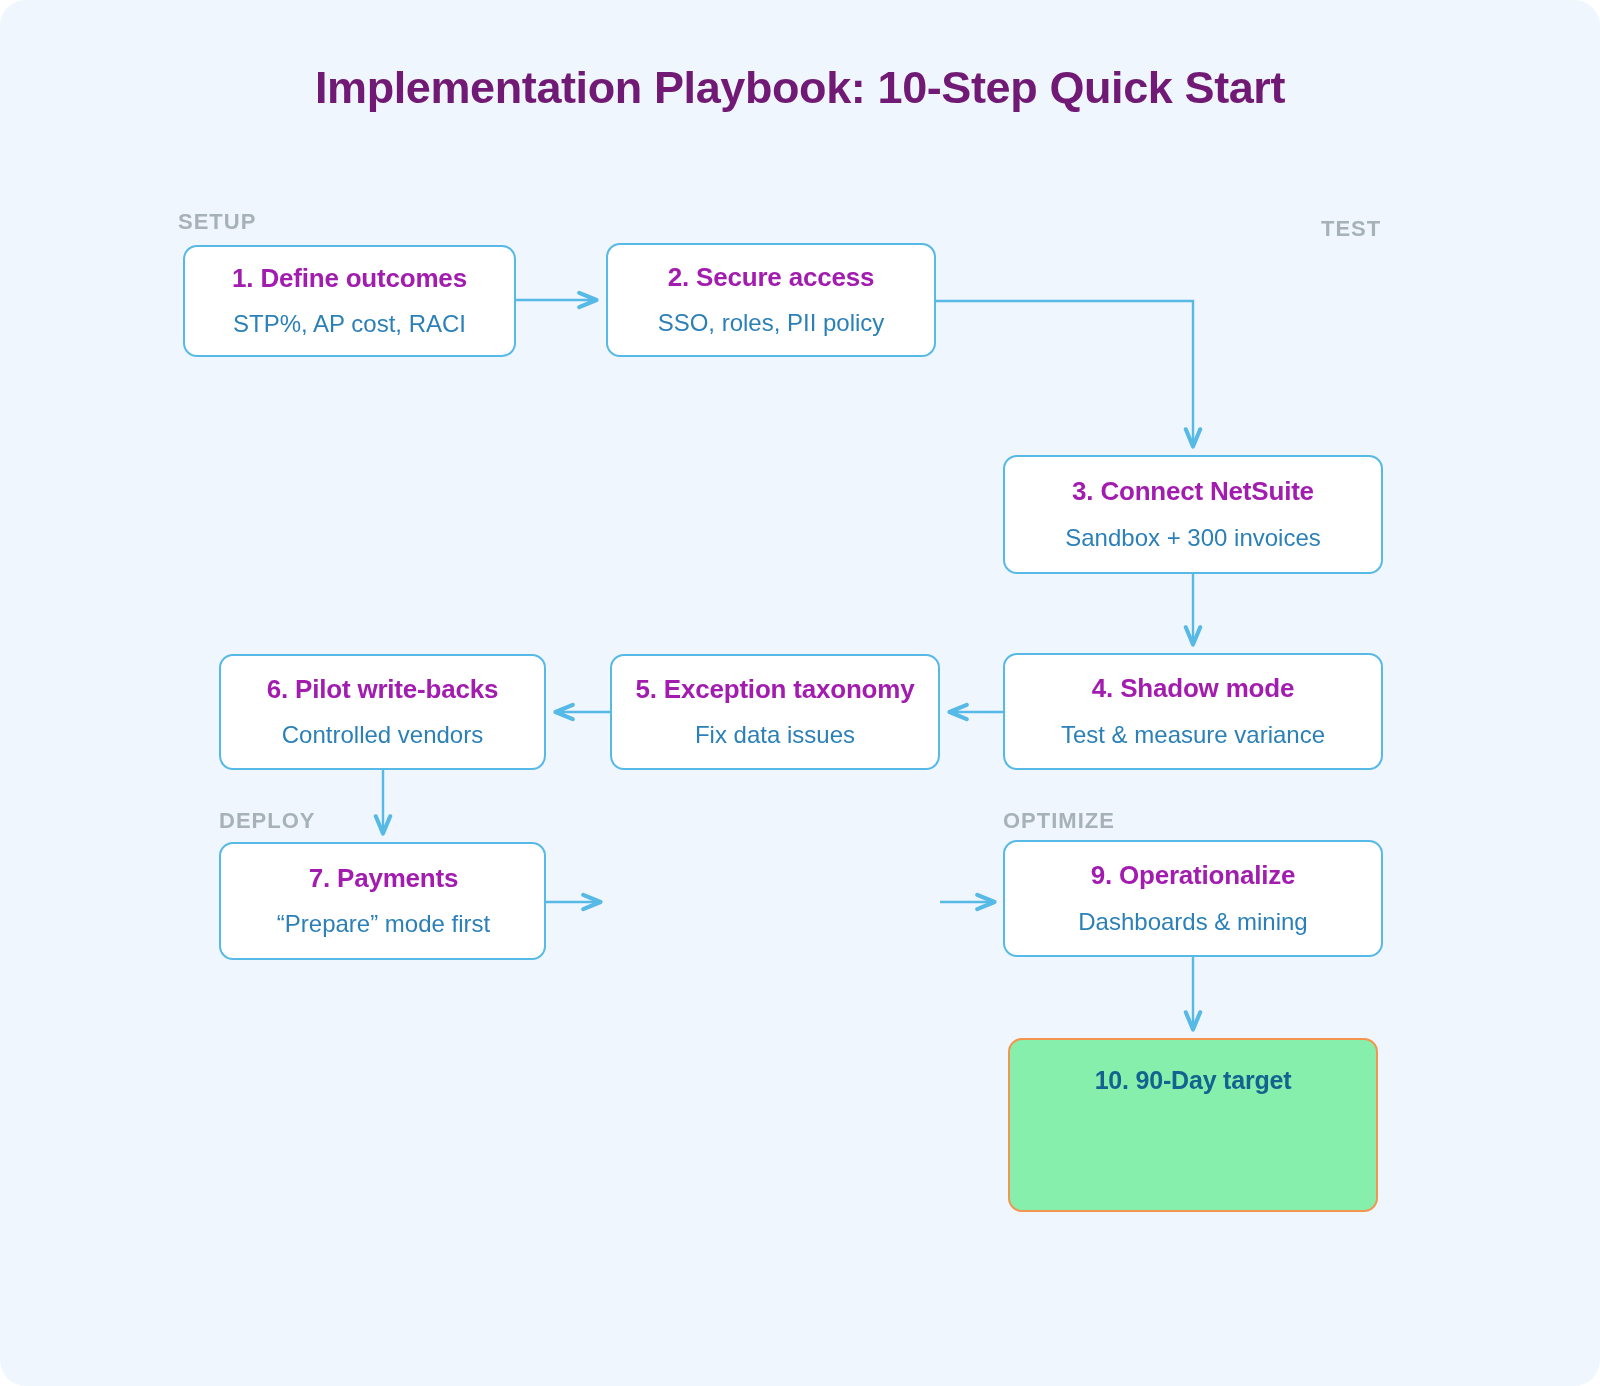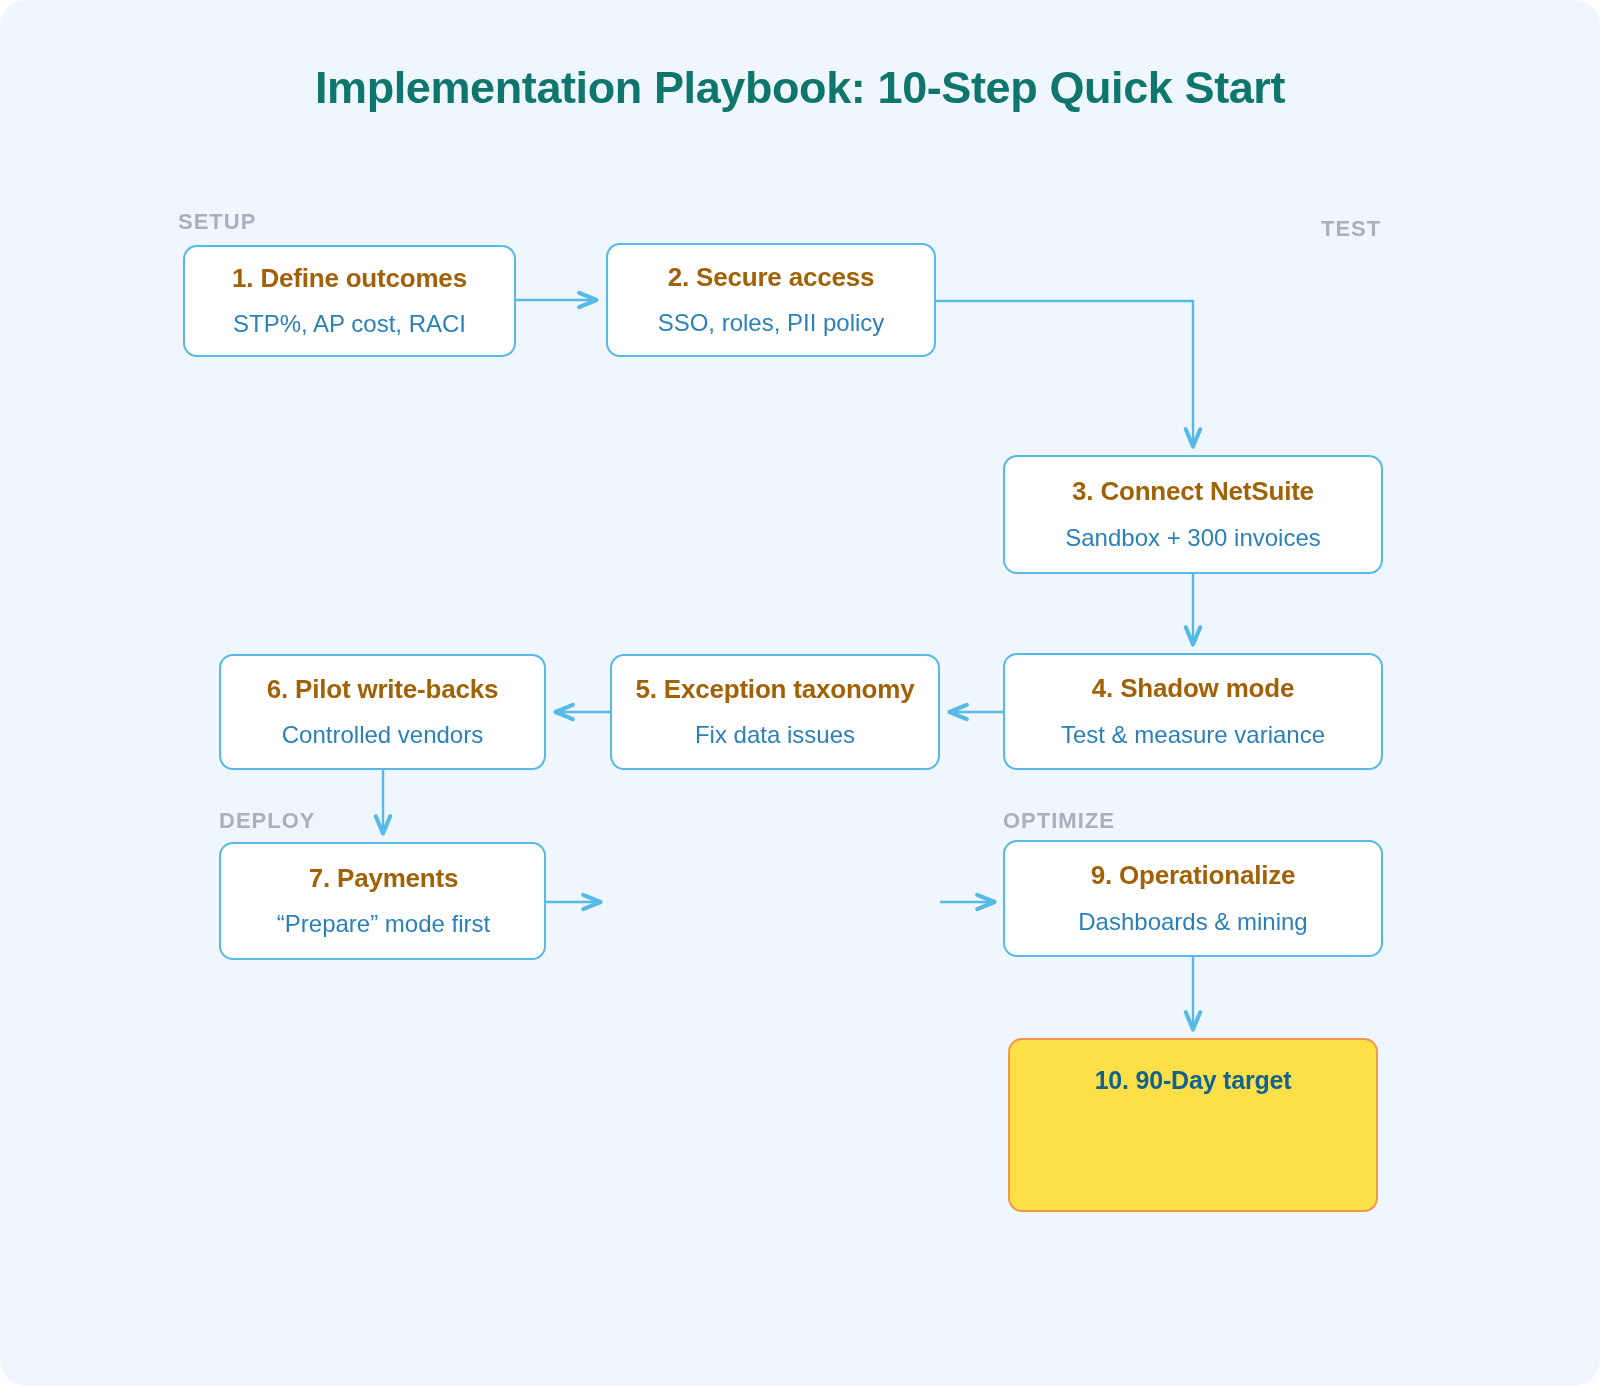--- a/index.html
+++ b/index.html
@@ -15,21 +15,21 @@
     border-radius: 26px;
     overflow: hidden;
   }
   #title {
     position: absolute;
     left: 0; top: 62px; width: 1600px;
     text-align: center;
     font-size: 45px;
     font-weight: 700;
     letter-spacing: -0.4px;
-    color: #0f766e;
+    color: #701a75;
   }
   
   .sect {
     position: absolute;
     font-size: 22px;
     font-weight: 700;
     letter-spacing: 1.0px;
     color: #a7b1ba;
   }
   #sect-setup    { left: 178px;  top: 209px; }
@@ -49,35 +49,35 @@
     display: flex;
     flex-direction: column;
     align-items: center;
     justify-content: center;
     text-align: center;
     padding: 6px 10px;
   }
   .node .ttl {
     font-size: 26px;
     font-weight: 700;
-    color: #a16207;
+    color: #a21caf;
     letter-spacing: -0.2px;
     line-height: 1.18;
     white-space: nowrap;
   }
   .node .sub {
     font-size: 24px;
     font-weight: 400;
     color: #2b80b8;
     line-height: 1.2;
     margin-top: 17px;
     white-space: nowrap;
   }
   .node.goal {
-    background: #fde047;
+    background: #86efac;
     border-color: #f4954f;
     justify-content: flex-start;
     padding-top: 26px;
   }
   .node.goal .ttl { font-size: 25px; color: #13628f; }
   .node.goal ul {
     list-style: none;
     margin-top: 14px;
     text-align: left;
   }

